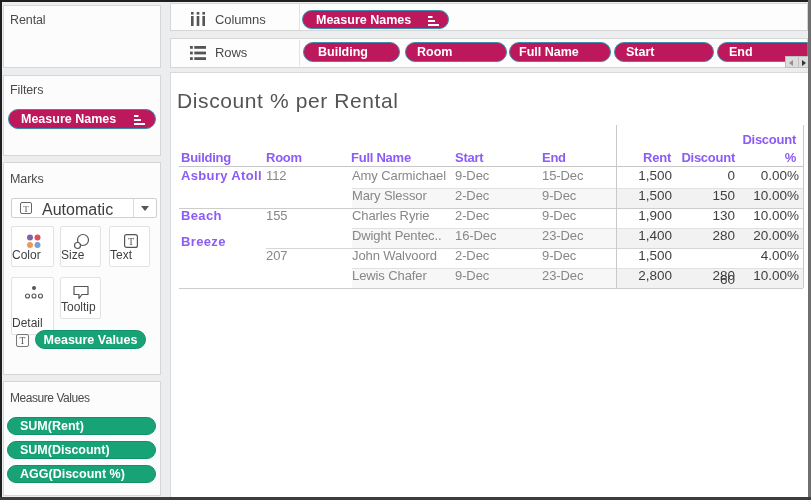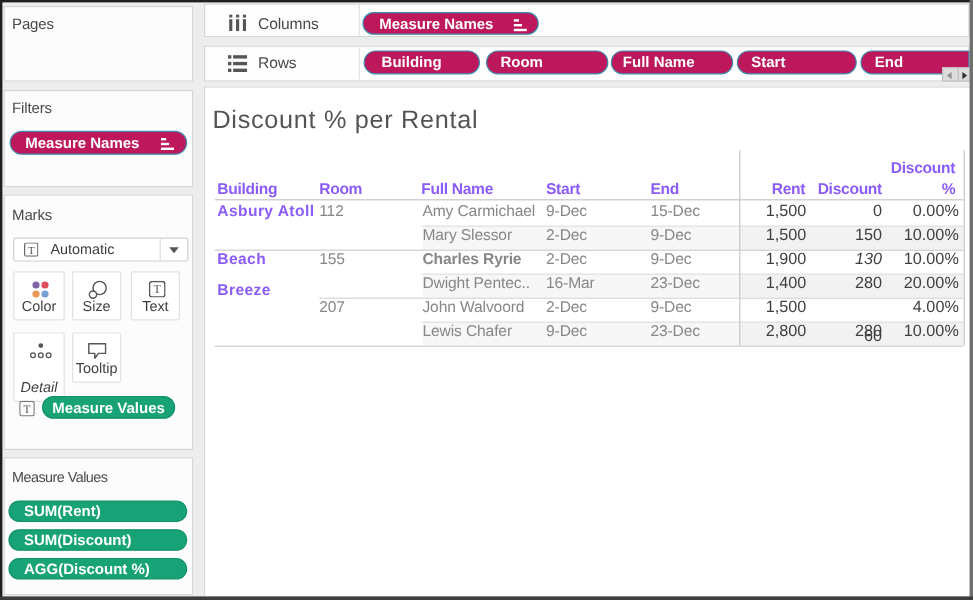--- a/index.html
+++ b/index.html
@@ -11,56 +11,56 @@
 .bluepill{position:absolute;background:#be185d;border:1px solid #3e8bad;box-sizing:border-box;
   border-radius:10px;color:#fff;font-size:12.5px;font-weight:bold;white-space:nowrap;}
 .greenpill{position:absolute;background:#18a377;border:1px solid #11926a;box-sizing:border-box;
   border-radius:9.5px;color:#fff;font-size:12.5px;font-weight:bold;white-space:nowrap;}
 .hline{position:absolute;height:1px;}
 .vline{position:absolute;width:1px;}
 .hdr{position:absolute;font-size:13px;font-weight:bold;color:#8b5cf6;white-space:nowrap;letter-spacing:-0.25px;line-height:20px;text-align:right;}
 .dim{position:absolute;font-size:13px;color:#878787;white-space:nowrap;letter-spacing:-0.1px;line-height:20px;}
 .meas{position:absolute;font-size:13.5px;color:#3f3f3f;white-space:nowrap;text-align:right;line-height:20px;}
 .mbtn{position:absolute;background:#fff;border:1px solid #e2e2e2;box-sizing:border-box;border-radius:2px;}
-.mlbl{position:absolute;font-size:12px;color:#3f3f3f;width:100%;text-align:center;bottom:4px;}
+.mlbl{position:absolute;font-size:12px;color:#3f3f3f;width:100%;bottom:4px;}
 </style>
 </head>
 <body>
 
 <div class="abs" style="left:2px;top:2px;width:806px;height:495px;background:#ebedee;"></div>
 
 <div class="abs" style="left:170px;top:72px;width:638px;height:425px;background:#fff;border-left:1px solid #d9d9d9;border-top:1px solid #d9d9d9;box-sizing:border-box;"></div>
 
 <div class="box" style="left:3px;top:5px;width:158px;height:63px;"></div>
 <div class="box" style="left:3px;top:75px;width:158px;height:81px;"></div>
 <div class="box" style="left:3px;top:162px;width:158px;height:213px;"></div>
 <div class="box" style="left:3px;top:381px;width:158px;height:115px;"></div>
 
 <div class="box" style="left:170px;top:3px;width:638px;height:28px;background:#fdfdfd;"></div>
 <div class="box" style="left:170px;top:38px;width:638px;height:30px;background:#fdfdfd;"></div>
 
-<div class="lbl" style="left:10px;top:13px;">Pages</div>
+<div class="lbl" style="left:10px;top:13px;">Rental</div>
 <div class="lbl" style="left:10px;top:83px;">Filters</div>
 <div class="lbl" style="left:10px;top:172px;">Marks</div>
 <div class="lbl" style="left:10px;top:391px;font-size:12px;letter-spacing:-0.45px;">Measure Values</div>
 
 <div class="bluepill" style="left:8px;top:109px;width:148px;height:20px;line-height:19px;padding-left:12px;">Measure Names
 <svg width="13" height="12" style="position:absolute;right:8px;top:4px;" viewBox="0 0 13 12">
 <rect x="0" y="1" width="4.5" height="2" fill="#fff"></rect>
       <rect x="0" y="5" width="7" height="2" fill="#fff"></rect>
       <rect x="0" y="9" width="11" height="2" fill="#fff"></rect>
     </svg>
 </div>
 
 <div class="abs" style="left:11px;top:198px;width:146px;height:20px;background:#fff;border:1px solid #cfcfcf;box-sizing:border-box;border-radius:2px;">
   <svg width="12" height="12" style="position:absolute;left:8px;top:3px;" viewBox="0 0 12 12">
       <rect x="0.5" y="0.5" width="11" height="11" rx="1.5" fill="none" stroke="#666"></rect>
       <text x="6" y="9.5" text-anchor="middle" font-family="Liberation Serif,serif" font-size="9" fill="#555">T</text>
     </svg>
-  <div style="position:absolute;left:30px;top:2px;font-size:12px;color:#3d3d3d;">Automatic</div>
+  <div style="position:absolute;left:30px;top:2px;font-size:16px;color:#3d3d3d;">Automatic</div>
   <div style="position:absolute;right:22px;top:0;width:1px;height:18px;background:#dcdcdc;"></div>
   <div style="position:absolute;right:7px;top:7px;width:0;height:0;border-left:4.5px solid transparent;border-right:4.5px solid transparent;border-top:5px solid #555;"></div>
 </div>
 
 <div class="mbtn" style="left:11px;top:226px;width:43px;height:41px;">
   <svg width="17" height="17" style="position:absolute;left:13px;top:6px;" viewBox="0 0 17 17">
     <circle cx="5" cy="4.5" r="3" fill="#7e64a5"></circle>
       <circle cx="12.5" cy="4.5" r="3" fill="#dd4f5e"></circle>
     <circle cx="5" cy="12" r="3" fill="#ec9a57"></circle>
       <circle cx="12.5" cy="12" r="3" fill="#779fd1"></circle>
@@ -75,21 +75,21 @@
   <div class="mlbl">Size</div>
 </div>
 <div class="mbtn" style="left:109px;top:226px;width:41px;height:41px;">
   <svg width="14" height="14" style="position:absolute;left:14px;top:7px;" viewBox="0 0 14 14">
     <rect x="0.6" y="0.6" width="12.8" height="12.8" rx="2" fill="none" stroke="#555" stroke-width="1.2"></rect>
     <text x="7" y="10.5" text-anchor="middle" font-family="Liberation Serif,serif" font-size="10" fill="#555">T</text>
   </svg>
   <div class="mlbl">Text</div>
 </div>
 
-<div class="mbtn" style="left:11px;top:277px;width:43px;height:58px;font-style:italic;">
+<div class="mbtn" style="left:11px;top:277px;width:43px;height:58px;">
   <svg width="20" height="15" style="position:absolute;left:12px;top:7px;" viewBox="0 0 20 15">
     <circle cx="10" cy="3" r="2" fill="#555"></circle>
     <circle cx="3.5" cy="11" r="2" fill="none" stroke="#555" stroke-width="1.1"></circle>
     <circle cx="10" cy="11" r="2" fill="none" stroke="#555" stroke-width="1.1"></circle>
     <circle cx="16.5" cy="11" r="2" fill="none" stroke="#555" stroke-width="1.1"></circle>
   </svg>
   <div class="mlbl">Detail</div>
 </div>
 <div class="mbtn" style="left:60px;top:277px;width:41px;height:42px;">
   <svg width="16" height="15" style="position:absolute;left:12px;top:7px;" viewBox="0 0 16 15">
@@ -188,30 +188,30 @@
 
 <div class="dim" style="left:352px;top:186px;">Mary Slessor</div>
 <div class="dim" style="left:455px;top:186px;">2-Dec</div>
 <div class="dim" style="left:542px;top:186px;">9-Dec</div>
 <div class="meas" style="right:139px;top:186px;">1,500</div>
 <div class="meas" style="right:76px;top:186px;">150</div>
 <div class="meas" style="right:12px;top:186px;">10.00%</div>
 
 <div class="hdr" style="left:181px;top:206px;letter-spacing:0.35px;">Beach</div>
 <div class="dim" style="left:266px;top:206px;">155</div>
-<div class="dim" style="left:352px;top:206px;font-weight:bold;">Charles Ryrie</div>
+<div class="dim" style="left:352px;top:206px;">Charles Ryrie</div>
 <div class="dim" style="left:455px;top:206px;">2-Dec</div>
 <div class="dim" style="left:542px;top:206px;">9-Dec</div>
 <div class="meas" style="right:139px;top:206px;">1,900</div>
-<div class="meas" style="right:76px;top:206px;font-style:italic;">130</div>
+<div class="meas" style="right:76px;top:206px;">130</div>
 <div class="meas" style="right:12px;top:206px;">10.00%</div>
 
 <div class="hdr" style="left:181px;top:232px;letter-spacing:0.35px;">Breeze</div>
 <div class="dim" style="left:352px;top:226px;">Dwight Pentec..</div>
-<div class="dim" style="left:455px;top:226px;">16-Mar</div>
+<div class="dim" style="left:455px;top:226px;">16-Dec</div>
 <div class="dim" style="left:542px;top:226px;">23-Dec</div>
 <div class="meas" style="right:139px;top:226px;">1,400</div>
 <div class="meas" style="right:76px;top:226px;">280</div>
 <div class="meas" style="right:12px;top:226px;">20.00%</div>
 
 <div class="dim" style="left:266px;top:246px;">207</div>
 <div class="dim" style="left:352px;top:246px;">John Walvoord</div>
 <div class="dim" style="left:455px;top:246px;">2-Dec</div>
 <div class="dim" style="left:542px;top:246px;">9-Dec</div>
 <div class="meas" style="right:139px;top:246px;">1,500</div>

